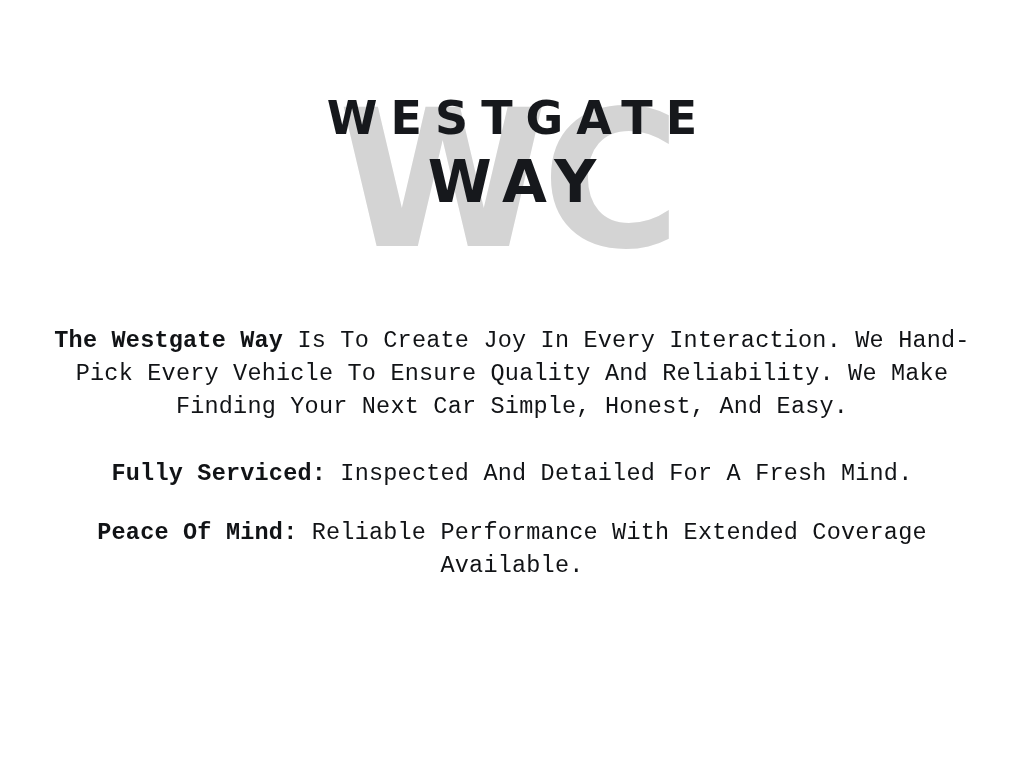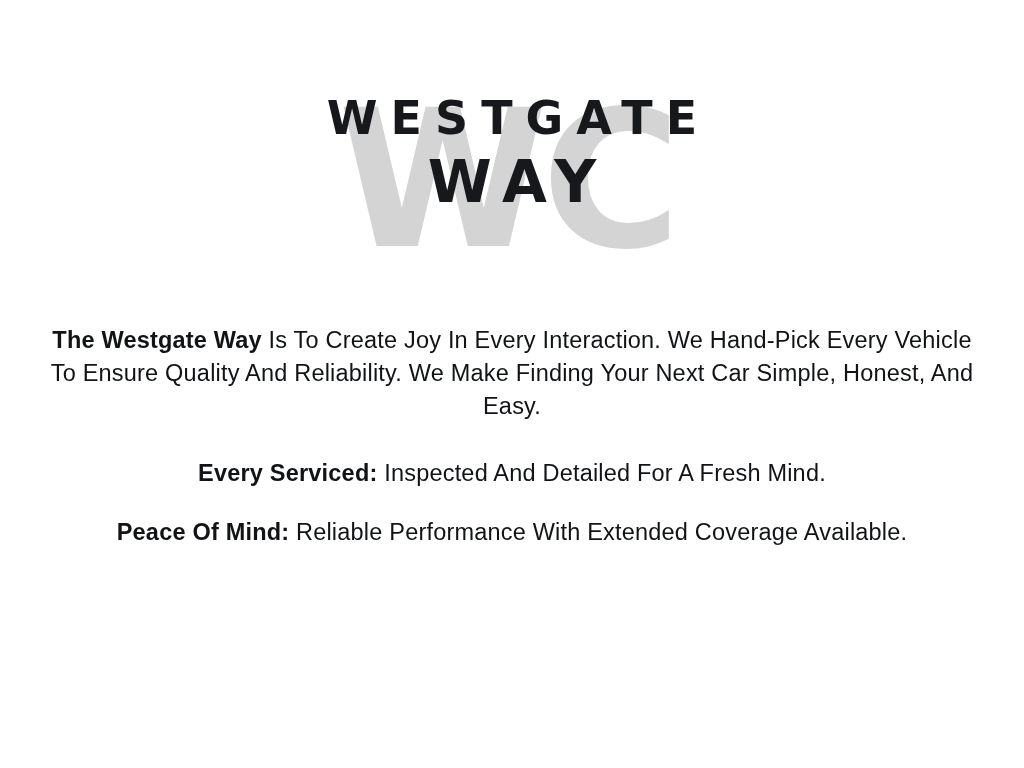--- a/index.html
+++ b/index.html
@@ -73,21 +73,21 @@
     line-height: 52px;
     letter-spacing: 13px;
     text-indent: 13px;
   }
 
   
   .copy {
     width: 940px;
     margin-top: 24px;
     text-align: center;
-    font-family: Liberation Sans, sans-serif;
+    font-family: Liberation Mono, monospace;
     font-size: 23.5px;
     line-height: 33px;
     letter-spacing: 0.2px;
     color: #111316;
   }
 
   .para {
     margin: 0 0 26px 0;
   }
   .para:last-child {
@@ -112,21 +112,21 @@
     <div class="wordmark-line2">WAY</div>
   </div>
 
   <div class="copy">
 
     <p class="para intro">
       <span class="lead">The Westgate Way</span><span> Is To Create Joy In Every Interaction. We Hand-Pick Every Vehicle To Ensure Quality And Reliability. We Make Finding Your Next Car Simple, Honest, And Easy.</span>
     </p>
 
     <p class="para">
-      <span class="lead">Every Serviced:</span><span> Inspected And Detailed For A Fresh Mind.</span>
+      <span class="lead">Fully Serviced:</span><span> Inspected And Detailed For A Fresh Mind.</span>
     </p>
 
 
     <p class="para">
       <span class="lead">Peace Of Mind:</span><span> Reliable Performance With Extended Coverage Available.</span>
     </p>
 
   </div>
 </div>
 

